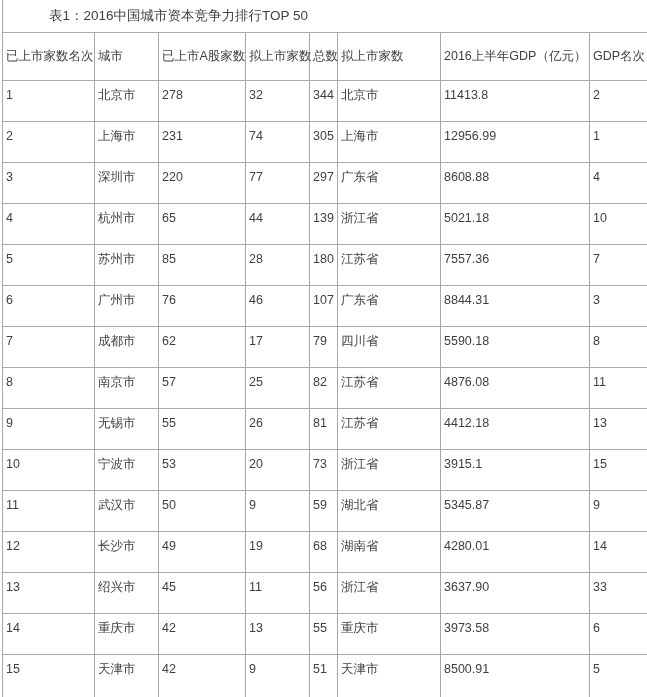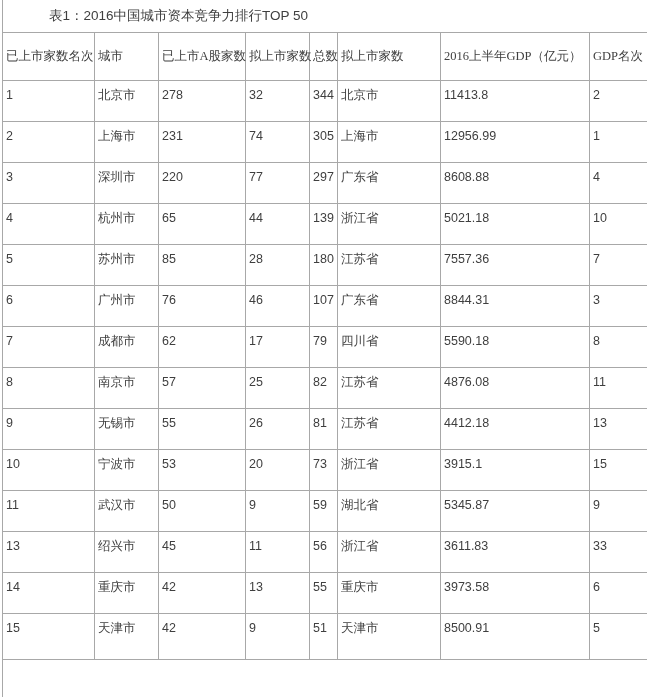--- a/index.html
+++ b/index.html
@@ -40,21 +40,20 @@
   .rank-table th, .rank-table td {
     border: 1px solid #a8a8a8;
     font-weight: normal;
     text-align: left;
     white-space: nowrap;
     padding: 0 1px 0 3px;
   }
   .rank-table th {
     height: 48px;
     vertical-align: middle;
-    font-family: Liberation Serif, serif;
   }
   .rank-table td {
     height: 41px;
     vertical-align: top;
     padding-top: 7px;
   }
   .rank-table th:last-child, .rank-table td:last-child {
     border-right: none;
     margin-top: 24px;
   }
@@ -196,27 +195,37 @@
           <td>11</td>
           <td>武汉市</td>
           <td>50</td>
           <td>9</td>
           <td>59</td>
           <td>湖北省</td>
           <td>5345.87</td>
           <td>9</td>
         </tr>
         <tr>
+          <td>12</td>
+          <td>长沙市</td>
+          <td>49</td>
+          <td>19</td>
+          <td>68</td>
+          <td>湖南省</td>
+          <td>4280.01</td>
+          <td>14</td>
+        </tr>
+        <tr>
           <td>13</td>
           <td>绍兴市</td>
           <td>45</td>
           <td>11</td>
           <td>56</td>
           <td>浙江省</td>
-          <td>3611.83</td>
+          <td>3637.90</td>
           <td>33</td>
         </tr>
         <tr>
           <td>14</td>
           <td>重庆市</td>
           <td>42</td>
           <td>13</td>
           <td>55</td>
           <td>重庆市</td>
           <td>3973.58</td>

